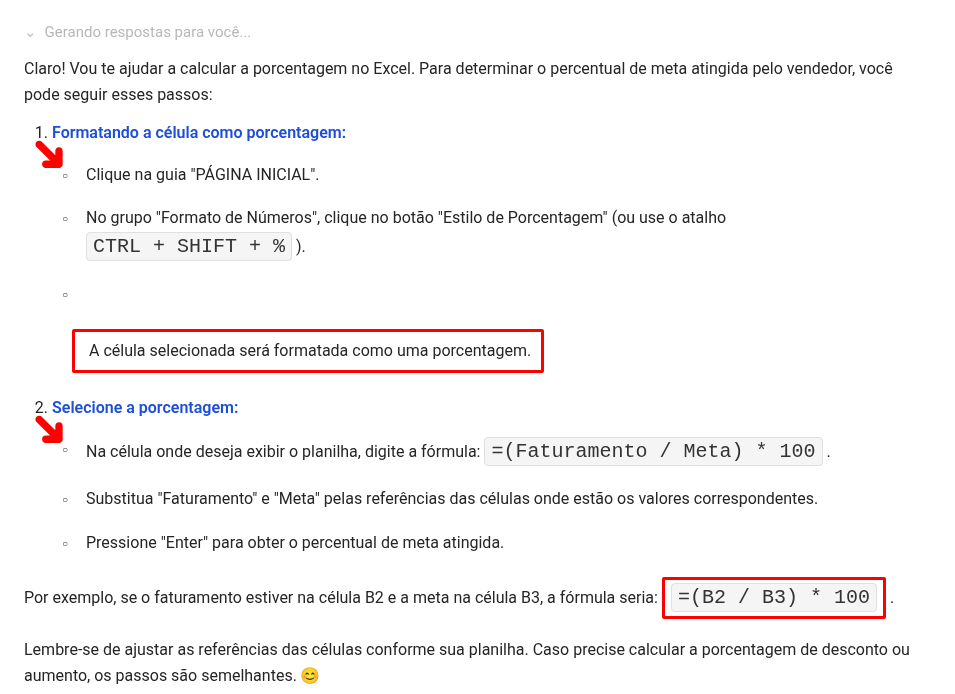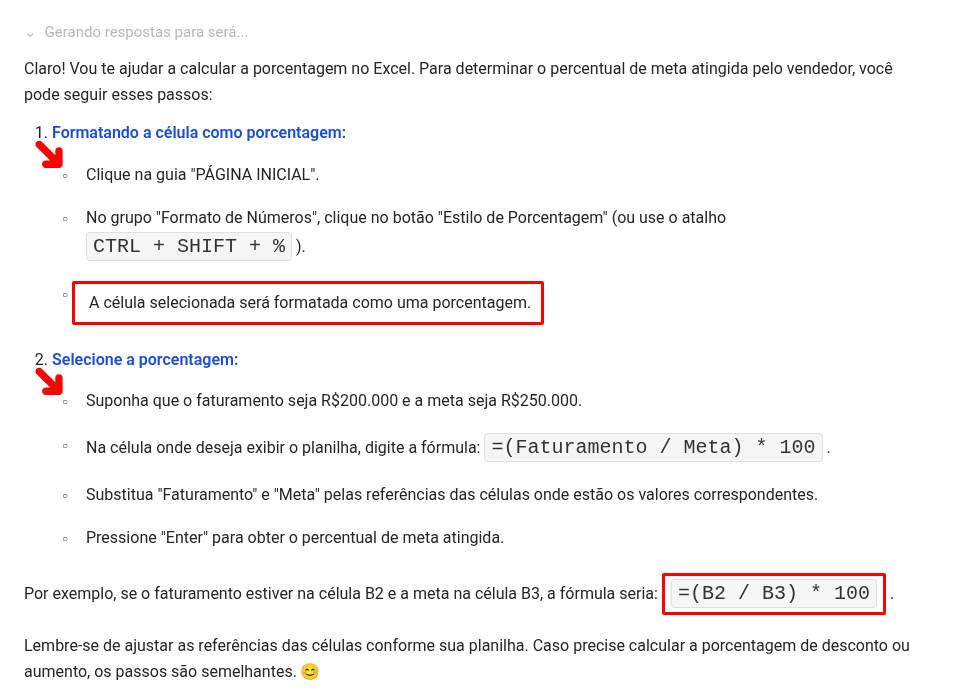--- a/index.html
+++ b/index.html
@@ -73,20 +73,21 @@
       padding: 2px 6px;
       display: inline-block;
       text-align: right;
     }
     .highlight-row {
       border: 3px solid #ff0000;
       border-radius: 2px;
       padding: 6px 10px 6px 0;
       margin-left: -14px;
       display: inline-block;
+      margin-top: 48px;
     }
     .highlight-row-wrapper {
       position: relative;
     }
     .arrow {
       position: absolute;
       color: #ff0000;
       font-size: 48px;
       font-weight: bold;
       line-height: 1;
@@ -103,21 +104,21 @@
     }
     .list-item-1, .list-item-2 {
       position: relative;
     }
   </style>
 </head>
 <body>
 
 <div class="status-line">
   <span style="color:#c0c0c0;">⌄</span>
-  <span>Gerando respostas para será...</span>
+  <span>Gerando respostas para você...</span>
 </div>
 
 <p class="intro">Claro! Vou te ajudar a calcular a porcentagem no Excel. Para determinar o percentual de meta atingida pelo vendedor, você pode seguir esses passos:</p>
 
 <ol class="main-list">
   <li class="list-item-1">
     <span class="arrow">➜</span>
     <span class="list-heading">Formatando a célula como porcentagem:</span>
     <ul class="sub-list">
       <li>Clique na guia "PÁGINA INICIAL".</li>
@@ -130,21 +131,20 @@
         <span class="highlight-row">
           <span style="padding-left:14px;">A célula selecionada será formatada como uma porcentagem.</span>
         </span>
       </li>
     </ul>
   </li>
   <li class="list-item-2">
     <span class="arrow">➜</span>
     <span class="list-heading">Selecione a porcentagem:</span>
     <ul class="sub-list">
-      <li>Suponha que o faturamento seja R$200.000 e a meta seja R$250.000.</li>
       <li>
         <span>Na célula onde deseja exibir o planilha, digite a fórmula: </span>
         <code>=(Faturamento / Meta) * 100</code>
         <span>.</span>
       </li>
       <li>Substitua "Faturamento" e "Meta" pelas referências das células onde estão os valores correspondentes.</li>
       <li>Pressione "Enter" para obter o percentual de meta atingida.</li>
     </ul>
   </li>
 </ol>

